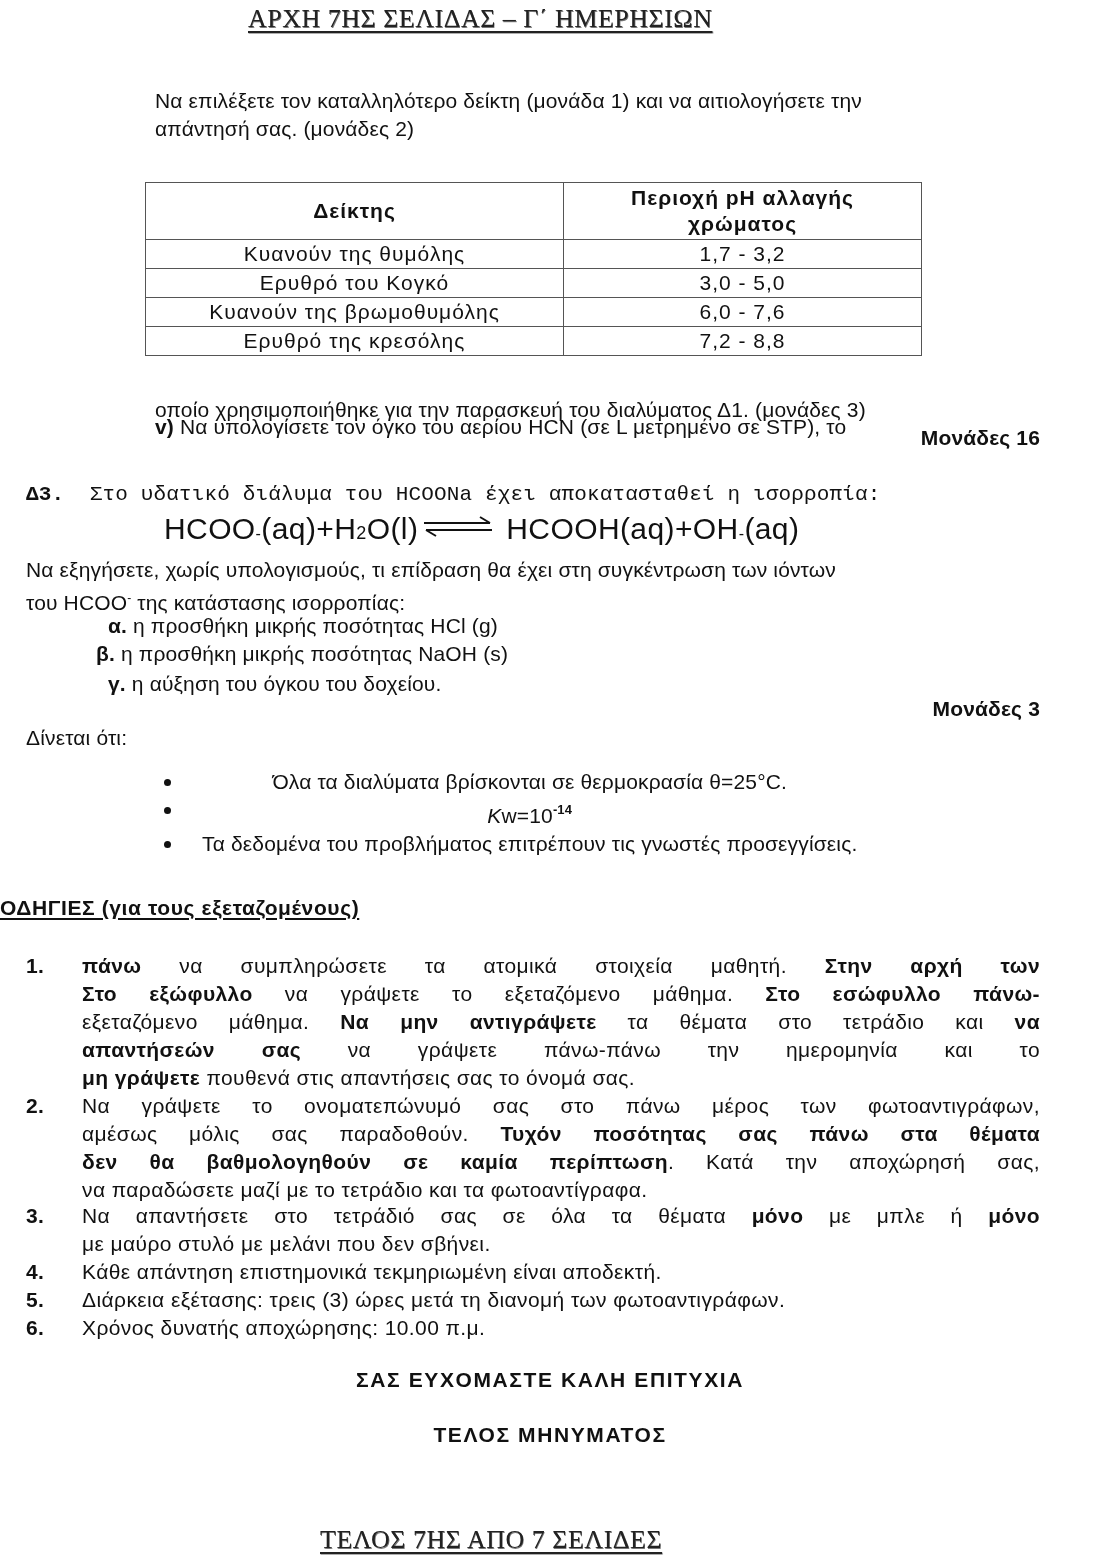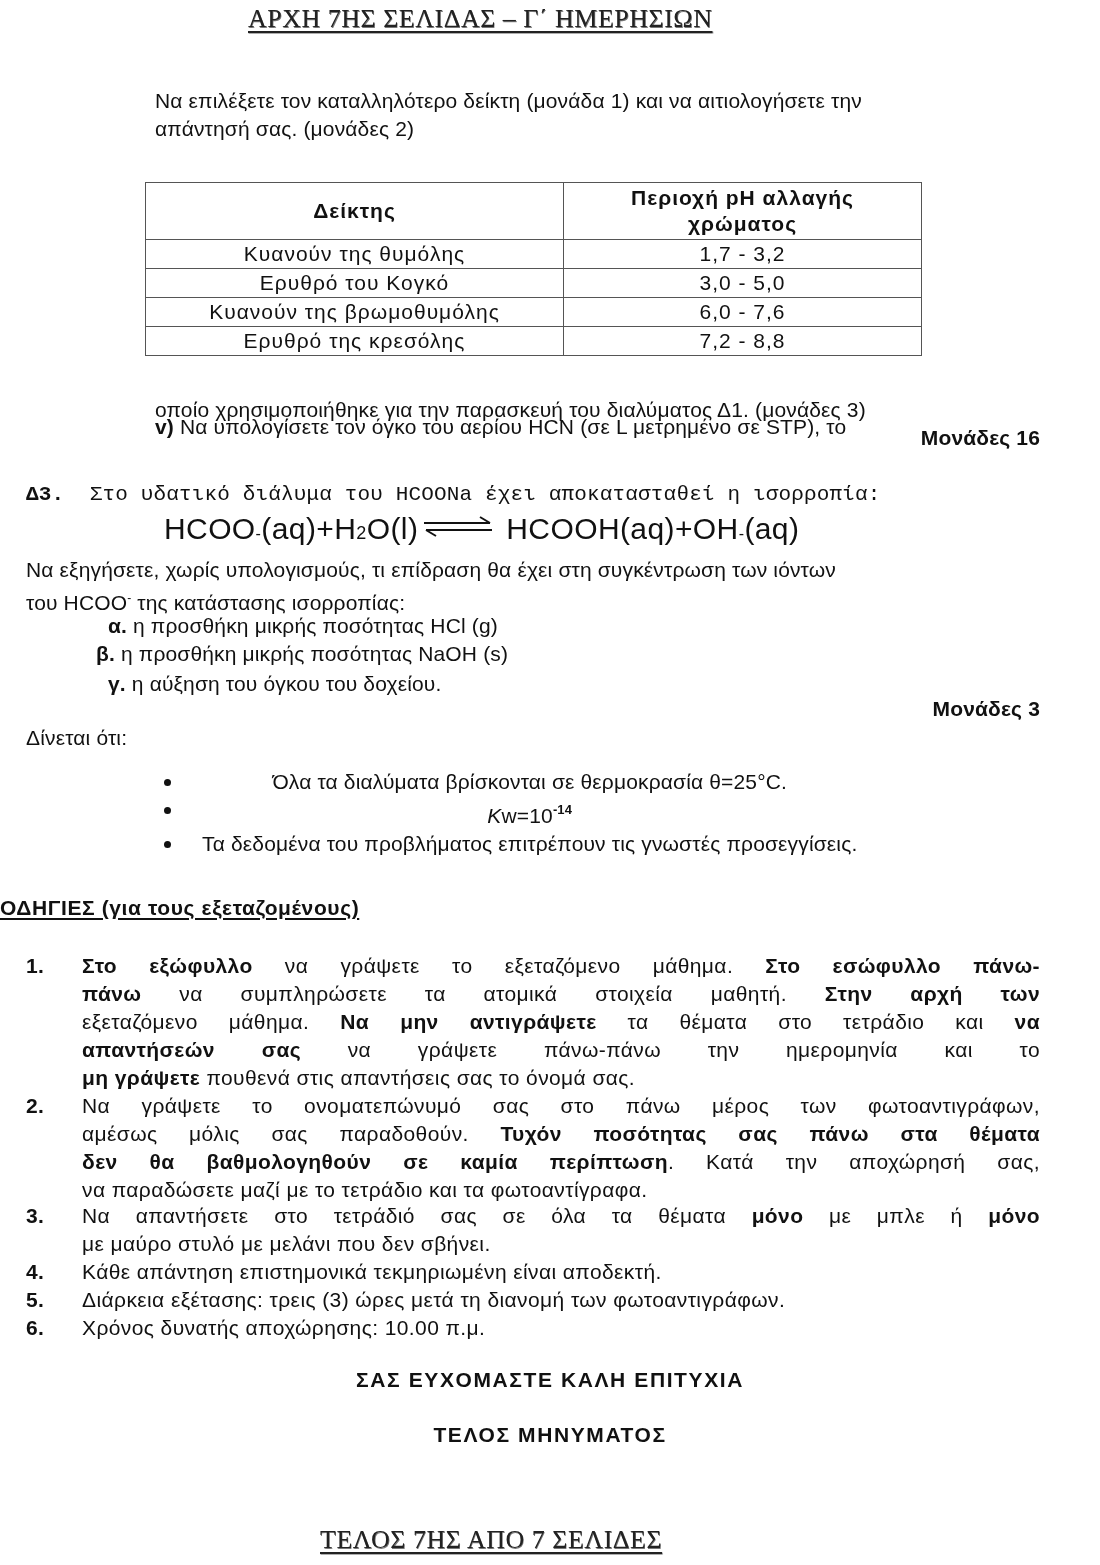--- a/index.html
+++ b/index.html
@@ -148,22 +148,22 @@
   <li class="kw"><i>K</i><span>w=10</span><sup>-14</sup></li>
   <li><span>Τα δεδομένα του προβλήματος επιτρέπουν τις γνωστές προσεγγίσεις.</span></li>
 </ul>
 
 <div class="instr-title" style="top:896px;">ΟΔΗΓΙΕΣ (για τους εξεταζομένους)</div>
 
 <div id="instr-container">
     <div class="instr" style="top: 952px;">
       <span class="num">1.</span>
       <div class="body">
+        <span class="line"><span style="font-weight: bold;">πάνω</span><span> να συμπληρώσετε τα ατομικά στοιχεία μαθητή. </span><span style="font-weight: bold;">Στην αρχή των</span></span>
         <span class="line"><span style="font-weight: bold;">Στο εξώφυλλο</span><span> να γράψετε το εξεταζόμενο μάθημα. </span><span style="font-weight: bold;">Στο εσώφυλλο πάνω-</span></span>
-        <span class="line"><span style="font-weight: bold;">πάνω</span><span> να συμπληρώσετε τα ατομικά στοιχεία μαθητή. </span><span style="font-weight: bold;">Στην αρχή των</span></span>
         <span class="line"><span>εξεταζόμενο μάθημα. </span><span style="font-weight: bold;">Να μην αντιγράψετε</span><span> τα θέματα στο τετράδιο και </span><span style="font-weight: bold;">να</span></span>
         <span class="line"><span style="font-weight: bold;">απαντήσεών σας</span><span> να γράψετε πάνω-πάνω την ημερομηνία και το</span></span>
         <span class="line last"><span style="font-weight: bold;">μη γράψετε</span><span> πουθενά στις απαντήσεις σας το όνομά σας.</span></span>
       </div>
     </div>
     <div class="instr" style="top: 1092px;">
       <span class="num">2.</span>
       <div class="body">
         <span class="line"><span>Να γράψετε το ονοματεπώνυμό σας στο πάνω μέρος των φωτοαντιγράφων,</span></span>
         <span class="line"><span>αμέσως μόλις σας παραδοθούν. </span><span style="font-weight: bold;">Τυχόν ποσότητας σας πάνω στα θέματα</span></span>

